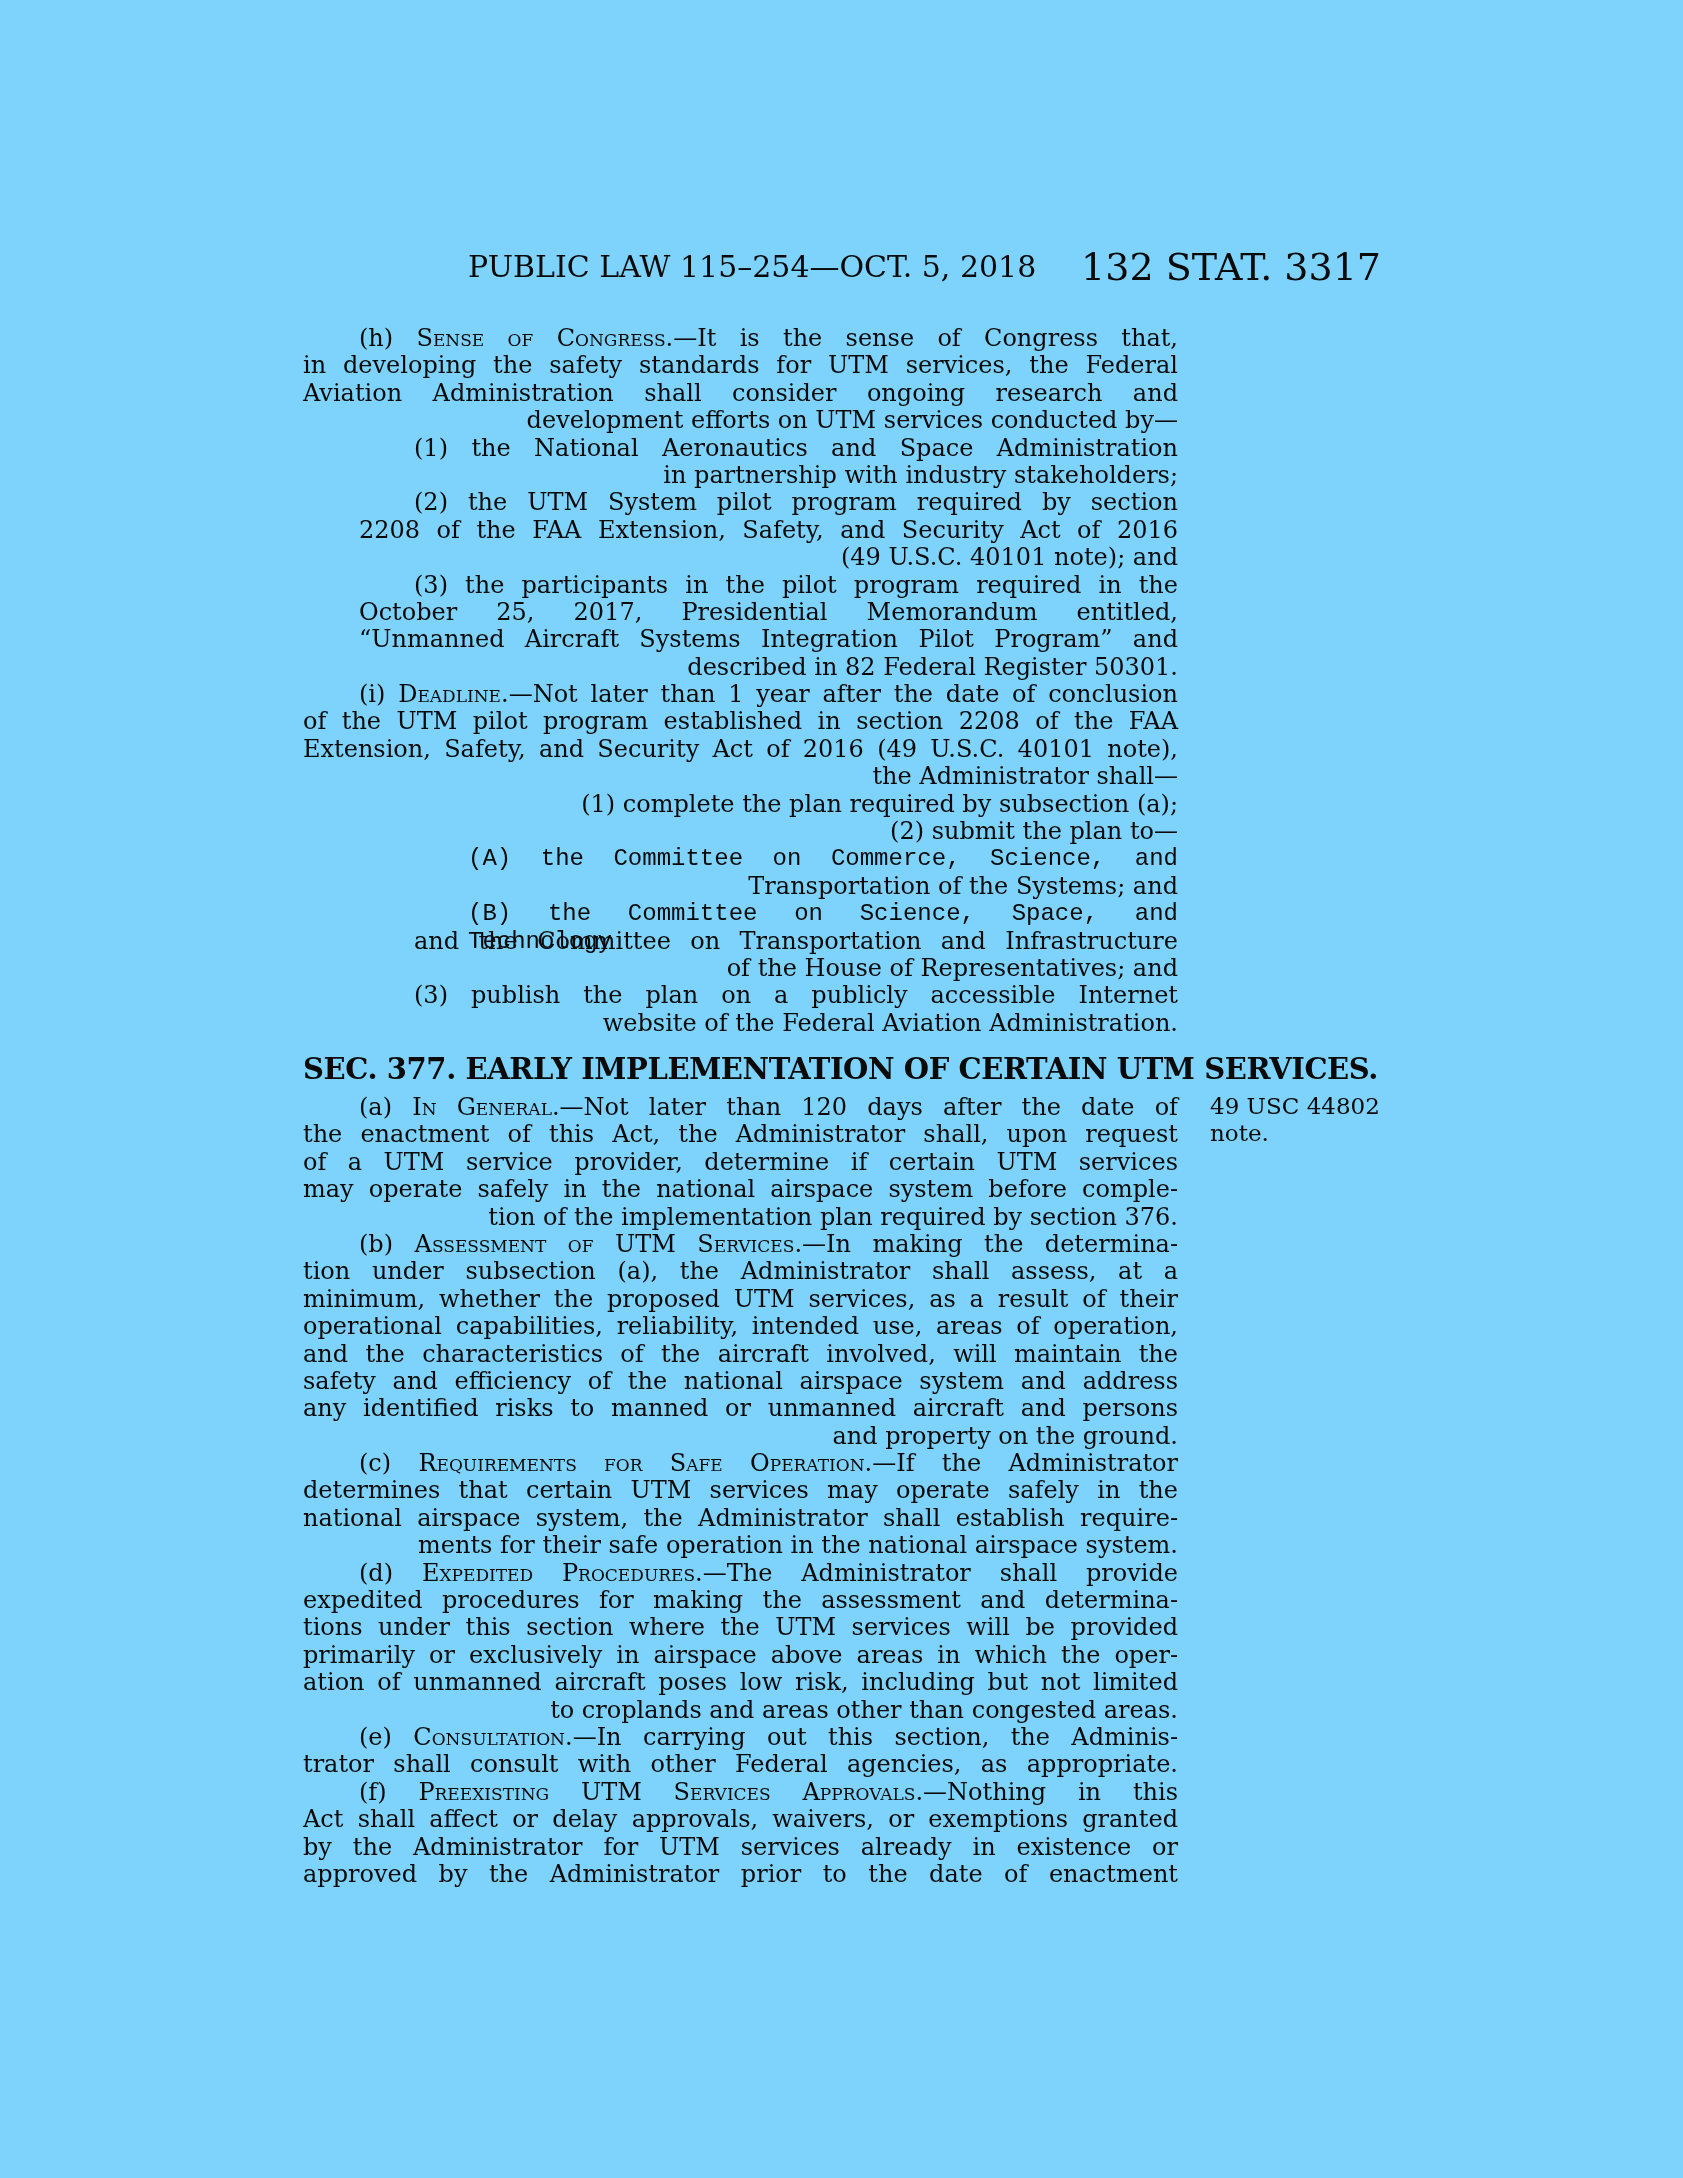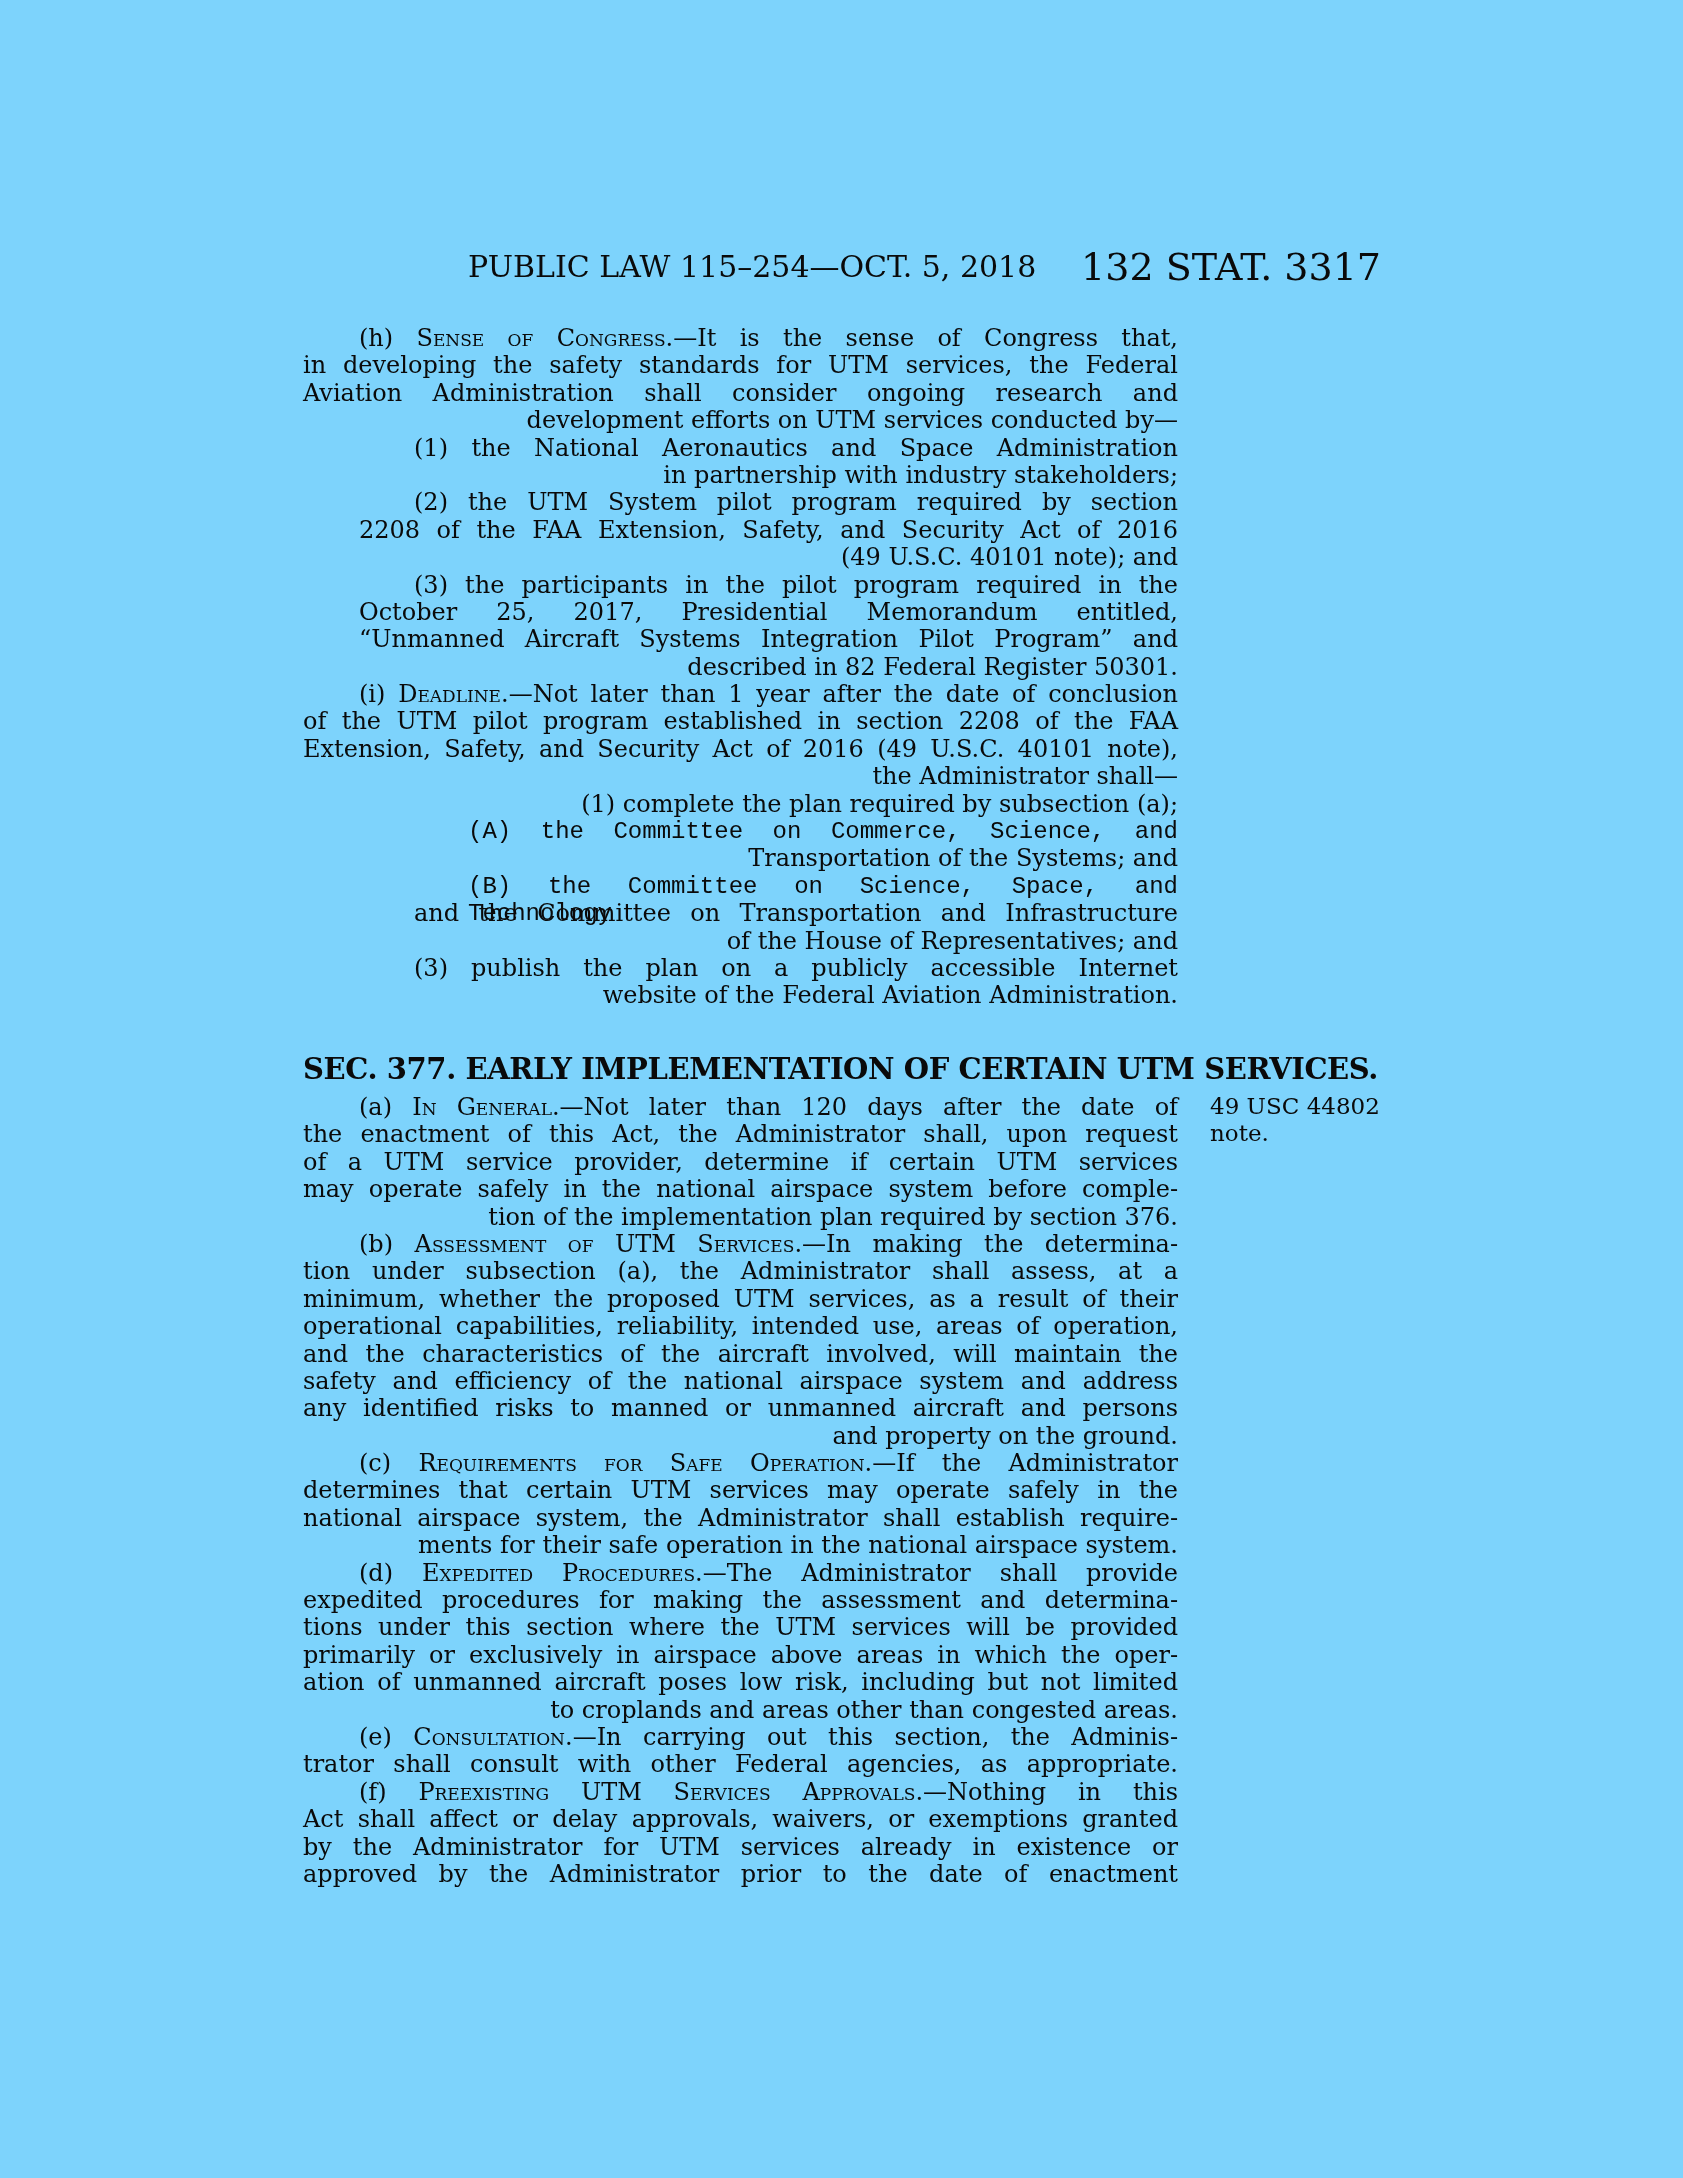--- a/index.html
+++ b/index.html
@@ -73,20 +73,21 @@
       <div class="tline i1"><span>(49 U.S.C. 40101 note); and</span></div>
       <div class="tline i2 just"><span>(3) the participants in the pilot program required in the</span></div>
       <div class="tline i1 just"><span>October 25, 2017, Presidential Memorandum entitled,</span></div>
       <div class="tline i1 just"><span>“Unmanned Aircraft Systems Integration Pilot Program” and</span></div>
       <div class="tline i1"><span>described in 82 Federal Register 50301.</span></div>
       <div class="tline i1 just"><span>(i) </span><span class="sc">Deadline</span><span>.—Not later than 1 year after the date of conclusion</span></div>
       <div class="tline i0 just"><span>of the UTM pilot program established in section 2208 of the FAA</span></div>
       <div class="tline i0 just"><span>Extension, Safety, and Security Act of 2016 (49 U.S.C. 40101 note),</span></div>
       <div class="tline i0"><span>the Administrator shall—</span></div>
       <div class="tline i2"><span>(1) complete the plan required by subsection (a);</span></div>
+      <div class="tline i2"><span>(2) submit the plan to—</span></div>
       <div class="tline i3 just"><span>(A) the Committee on Commerce, Science, and</span></div>
       <div class="tline i2"><span>Transportation of the Systems; and</span></div>
       <div class="tline i3 just"><span>(B) the Committee on Science, Space, and Technology</span></div>
       <div class="tline i2 just"><span>and the Committee on Transportation and Infrastructure</span></div>
       <div class="tline i2"><span>of the House of Representatives; and</span></div>
       <div class="tline i2 just"><span>(3) publish the plan on a publicly accessible Internet</span></div>
       <div class="tline i1"><span>website of the Federal Aviation Administration.</span></div>
     </div>
 
   <div class="sec-row">

